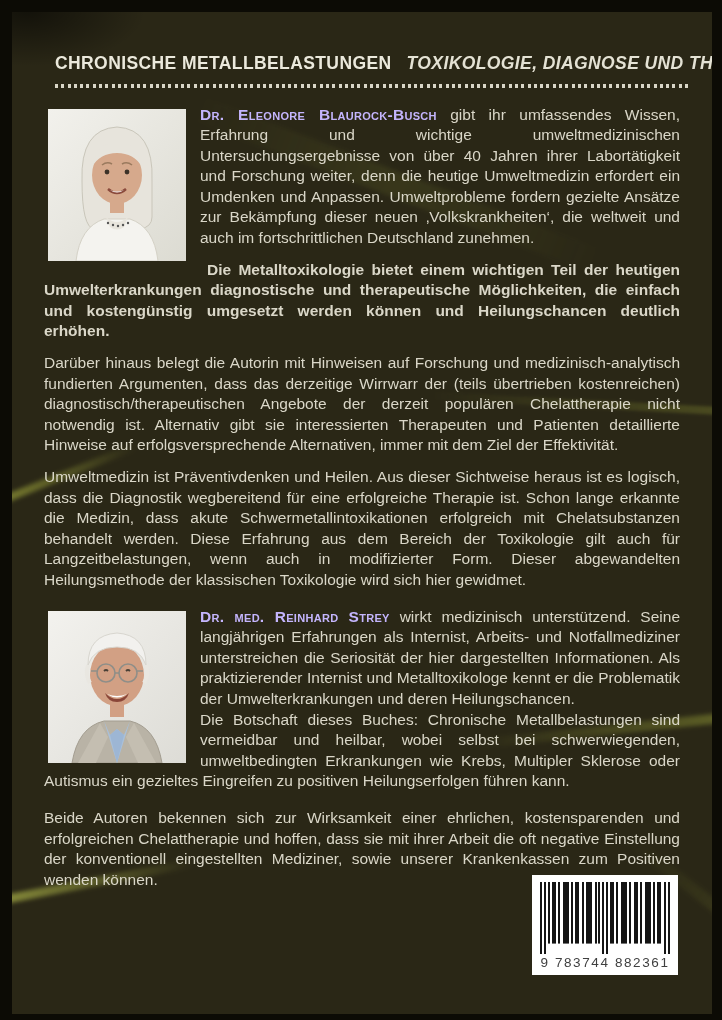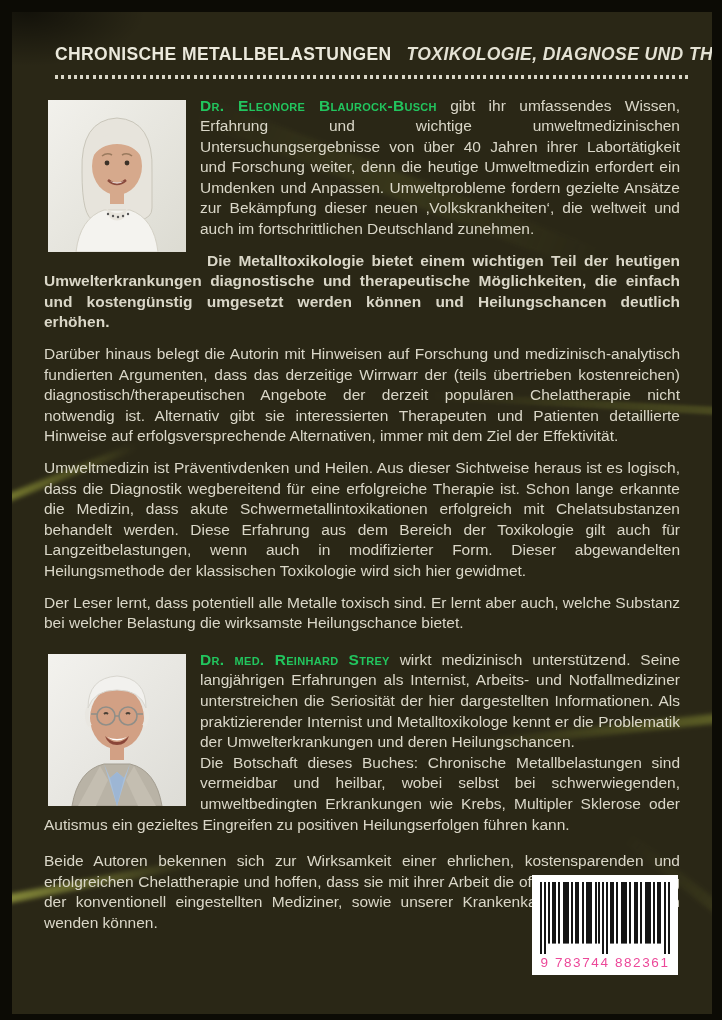--- a/index.html
+++ b/index.html
@@ -13,46 +13,46 @@
   
   .streak{position:absolute;z-index:1;pointer-events:none;filter:blur(2px);border-radius:8px;}
   .s1{left:-30px;top:460px;width:160px;height:8px;background:linear-gradient(90deg,rgba(198,208,72,.55),rgba(198,208,72,0));transform:rotate(-22deg);}
   .s2{left:-25px;top:866px;width:210px;height:9px;background:linear-gradient(90deg,rgba(205,215,85,.6),rgba(205,215,85,0));transform:rotate(-11deg);}
   .s3{left:460px;top:712px;width:290px;height:10px;background:linear-gradient(270deg,rgba(172,182,62,.45),rgba(172,182,62,0));transform:rotate(-6deg);}
   .s4{left:170px;top:160px;width:430px;height:26px;background:linear-gradient(90deg,rgba(150,160,60,0),rgba(150,160,60,.13),rgba(150,160,60,0));transform:rotate(21deg);}
   .s5{left:590px;top:890px;width:230px;height:12px;background:linear-gradient(90deg,rgba(160,170,60,0),rgba(160,170,60,.22));transform:rotate(38deg);}
   .s6{left:420px;top:388px;width:310px;height:8px;background:linear-gradient(270deg,rgba(165,175,58,.28),rgba(165,175,58,0));transform:rotate(3deg);filter:blur(1.5px);}
   .corner-shadow{position:absolute;z-index:1;left:-15px;top:-15px;width:150px;height:70px;background:radial-gradient(ellipse at 20% 20%,rgba(0,0,0,.55),rgba(0,0,0,0) 70%);pointer-events:none;}
 
-  .content{position:relative;z-index:2;padding:7px 32px;color:#dad7c8;}
+  .content{position:relative;z-index:2;padding:16px 32px;color:#dad7c8;}
 
   .title-row{display:flex;gap:15px;align-items:baseline;padding:25px 0 0 11px;white-space:nowrap;}
   .book-title{font-size:17.5px;font-weight:bold;letter-spacing:.4px;color:#ebe9dc;}
   .book-subtitle{font-size:17.5px;font-weight:bold;font-style:italic;letter-spacing:.4px;color:#e4e2d4;}
   .dotted-divider{height:3.5px;margin:10px 0 0 11px;width:636px;
     background:repeating-linear-gradient(90deg,#d9d6c7 0 3px,rgba(0,0,0,0) 3px 6.3px);}
 
   .body-text{margin-top:17px;font-size:15.5px;line-height:20.6px;text-align:justify;hyphens:auto;-webkit-hyphens:auto;}
   .body-text p{margin:0 0 11px;}
   p.tight{margin-bottom:0;}
-  .author-name{font-weight:bold;font-variant:small-caps;letter-spacing:.3px;color:#22c55e;}
+  .author-name{font-weight:bold;font-variant:small-caps;letter-spacing:.3px;color:#c4b5fd;}
   .indent{text-indent:7px;}
 
   .photo{float:left;width:138px;height:152px;margin:4px 14px 8px 4px;background:#e9e8e3;}
   .photo svg{display:block;width:100%;height:100%;}
   .clear{clear:both;}
   .after-authors{margin-top:16px;}
 
   .barcode{
     position:absolute;z-index:3;left:520px;top:863px;width:146px;height:100px;
     background:#ffffff;box-sizing:border-box;padding:7px 8px 3px;
     display:flex;flex-direction:column;align-items:center;
   }
   .barcode svg{display:block;width:130px;height:72px;}
-  .barcode-number{font-size:13.5px;line-height:16px;color:#ec4899;letter-spacing:1.6px;white-space:nowrap;margin-top:1px;}
+  .barcode-number{font-size:13.5px;line-height:16px;color:#404040;letter-spacing:1.6px;white-space:nowrap;margin-top:1px;}
 </style>
 </head>
 <body>
 
 <div class="cover">
 
   <div class="corner-shadow"></div>
   <div class="streak s1"></div>
   <div class="streak s2"></div>
   <div class="streak s3"></div>
@@ -103,21 +103,20 @@
           </svg>
         </div>
         <p class="tight"><span class="author-name">Dr. Eleonore Blaurock-Busch</span><span> gibt ihr umfassendes Wissen, Erfahrung und wichtige umweltmedizinischen Untersuchungsergebnisse von über 40 Jahren ihrer Labortätigkeit und Forschung weiter, denn die heutige Umweltmedizin erfordert ein Umdenken und Anpassen. Umweltprobleme fordern gezielte Ansätze zur Bekämpfung dieser neuen ‚Volkskrankheiten‘, die weltweit und auch im fortschrittlichen Deutschland zunehmen.</span></p>
         <p class="indent" style="margin-top:11px;font-weight:bold;">Die Metalltoxikologie bietet einem wichtigen Teil der heutigen Umwelterkrankungen diagnostische und therapeutische Möglichkeiten, die einfach und kostengünstig umgesetzt werden können und Heilungschancen deutlich erhöhen.</p>
       </div>
 
       <p>Darüber hinaus belegt die Autorin mit Hinweisen auf Forschung und medizinisch-analytisch fundierten Argumenten, dass das derzeitige Wirrwarr der (teils übertrieben kostenreichen) diagnostisch/therapeutischen Angebote der derzeit populären Chelattherapie nicht notwendig ist. Alternativ gibt sie interessierten Therapeuten und Patienten detaillierte Hinweise auf erfolgsversprechende Alternativen, immer mit dem Ziel der Effektivität.</p>
 
       <p>Umweltmedizin ist Präventivdenken und Heilen. Aus dieser Sichtweise heraus ist es logisch, dass die Diagnostik wegbereitend für eine erfolgreiche Therapie ist. Schon lange erkannte die Medizin, dass akute Schwermetallintoxikationen erfolgreich mit Chelatsubstanzen behandelt werden. Diese Erfahrung aus dem Bereich der Toxikologie gilt auch für Langzeitbelastungen, wenn auch in modifizierter Form. Dieser abgewandelten Heilungsmethode der klassischen Toxikologie wird sich hier gewidmet.</p>
 
-      <p class="tight">Der Leser lernt, dass potentiell alle Metalle toxisch sind. Er lernt aber auch, welche Substanz bei welcher Belastung die wirksamste Heilungschance bietet.</p>
 
       <div class="after-authors">
         <div class="photo">
           <svg viewBox="0 0 138 152">
             <rect width="138" height="152" fill="#ecebe7"></rect>
             <rect width="138" height="152" fill="url(#gbg2)"></rect>
             <defs>
               <linearGradient id="gbg2" x1="0" y1="0" x2="1" y2="1">
                 <stop offset="0" stop-color="#f3f2ee"></stop>
                   <stop offset="1" stop-color="#dddcd6"></stop>

